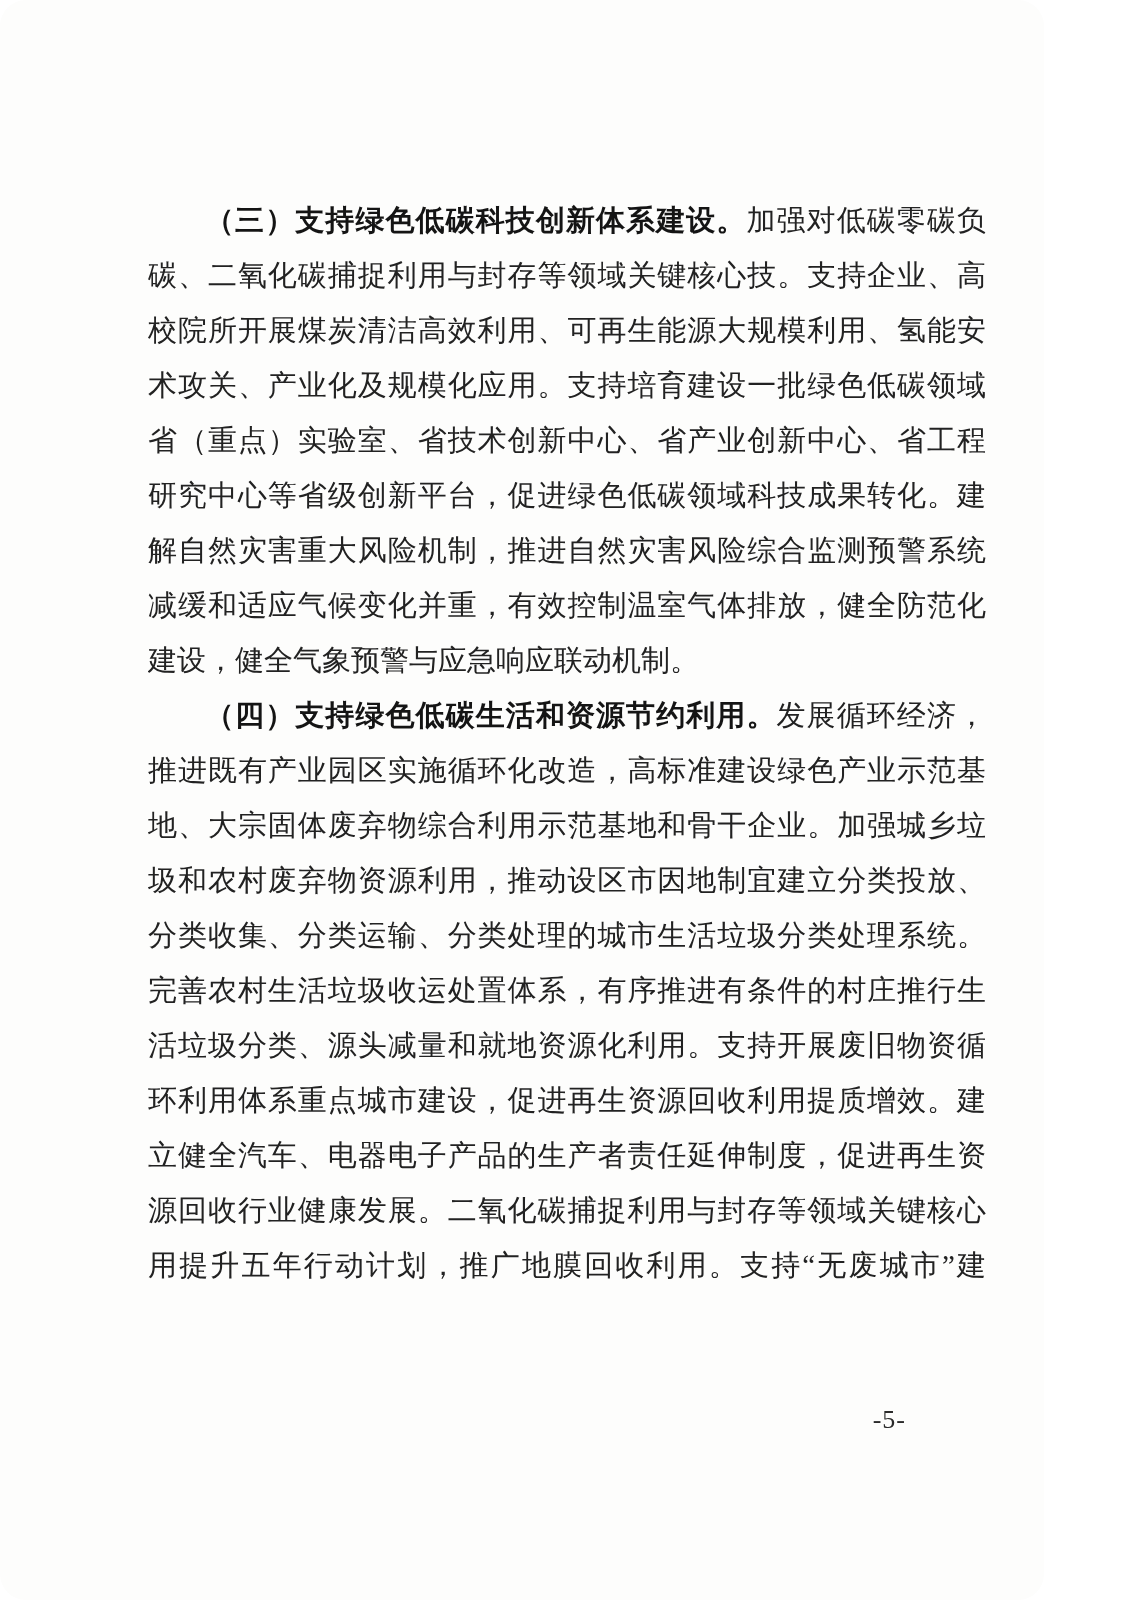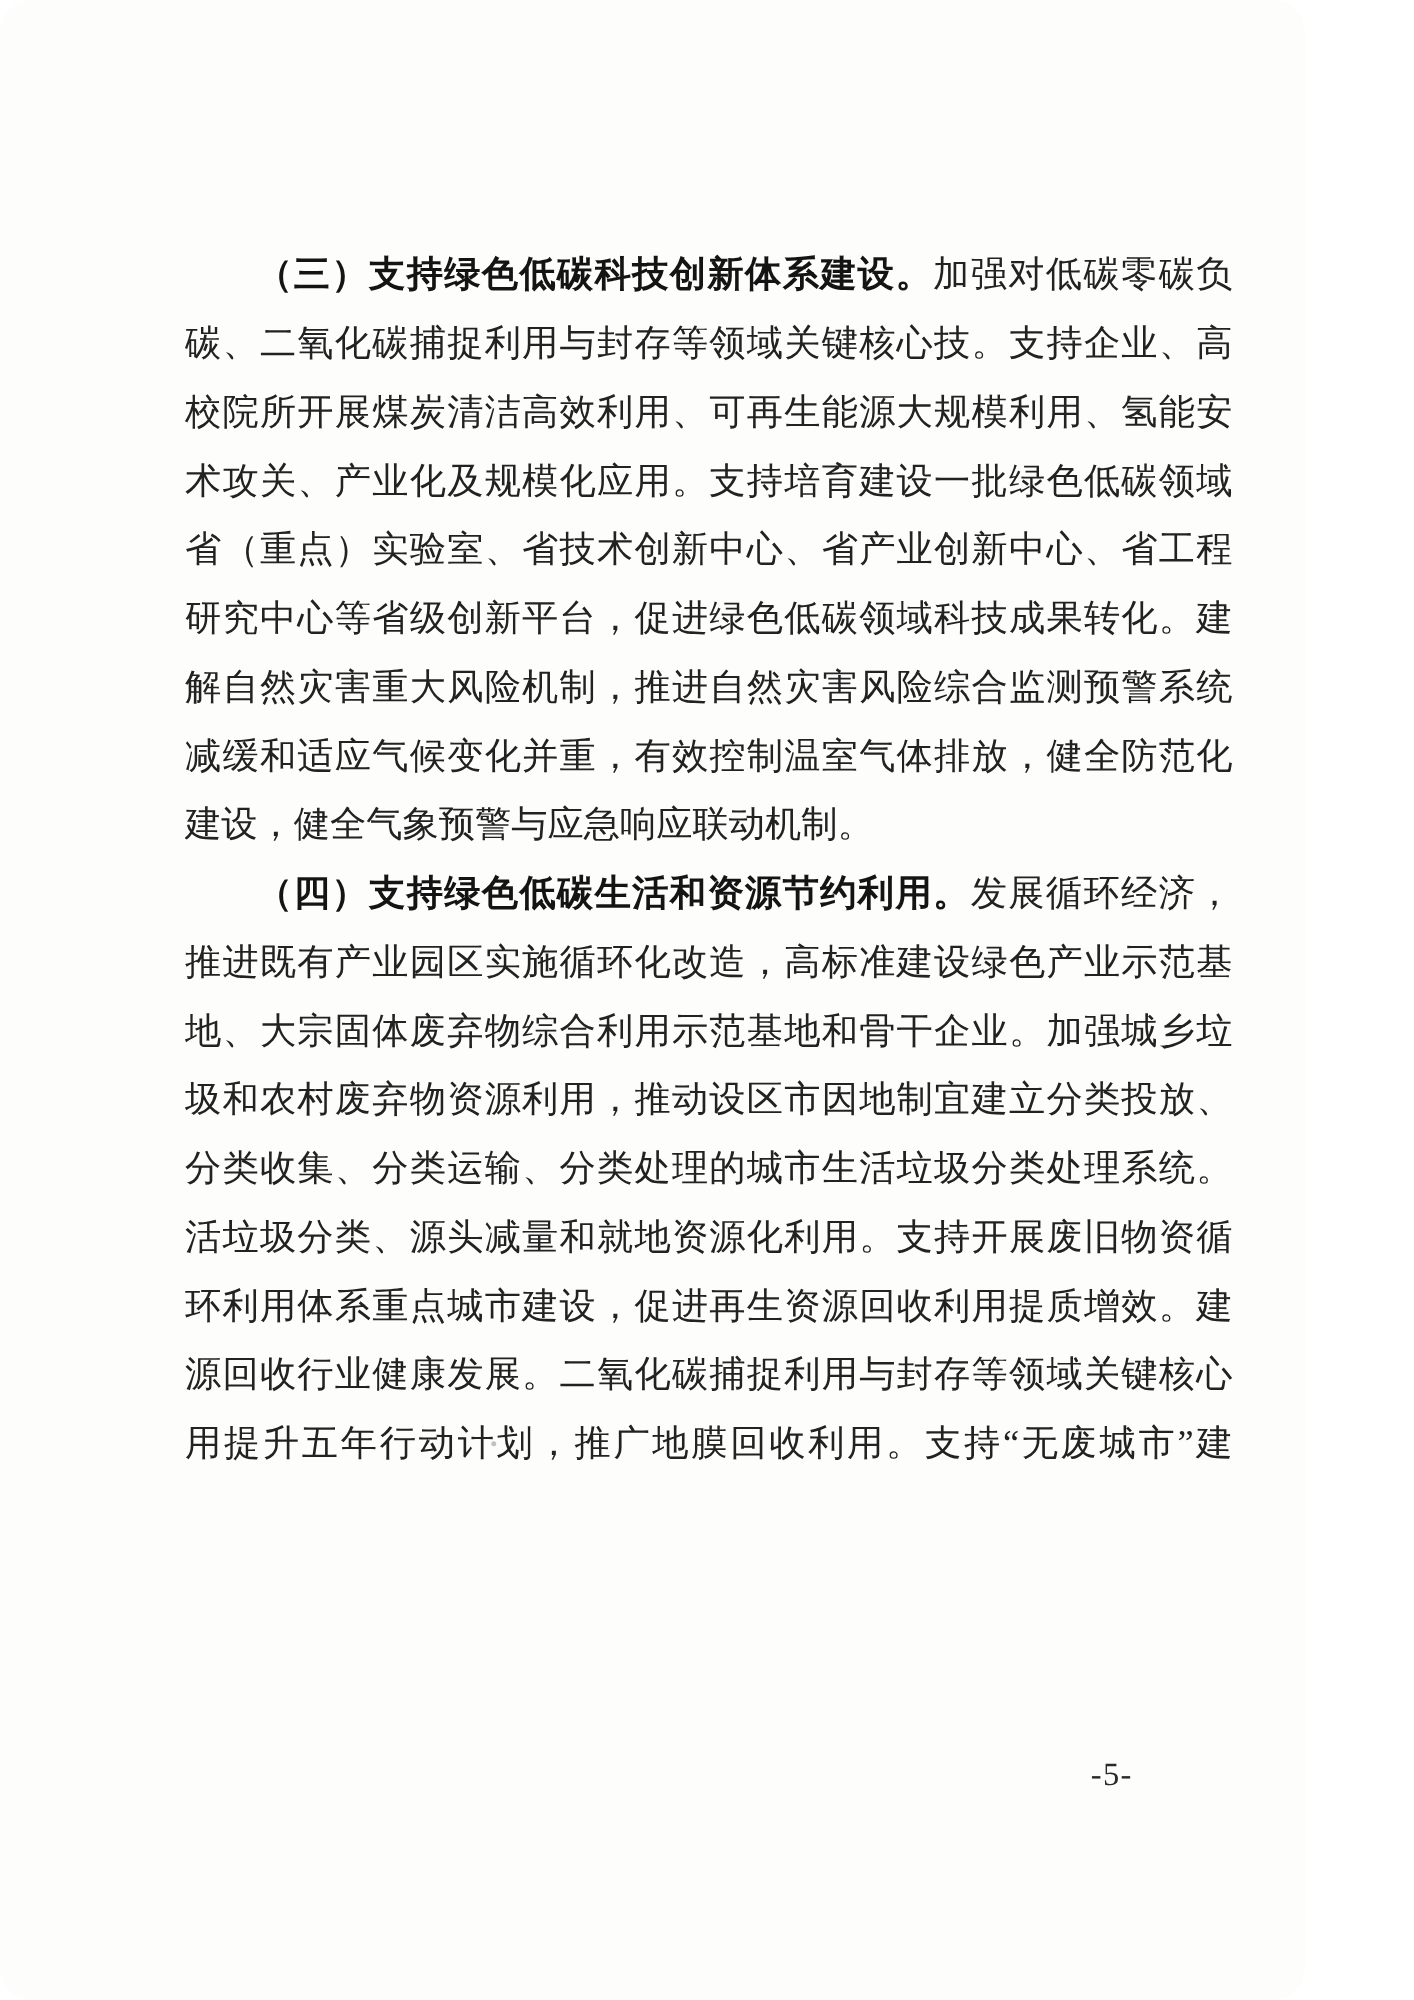--- a/index.html
+++ b/index.html
@@ -81,22 +81,24 @@
     <div class="line">研究中心等省级创新平台，促进绿色低碳领域科技成果转化。建</div>
     <div class="line">解自然灾害重大风险机制，推进自然灾害风险综合监测预警系统</div>
     <div class="line">减缓和适应气候变化并重，有效控制温室气体排放，健全防范化</div>
     <div class="line para-end">建设，健全气象预警与应急响应联动机制。</div>
 
     <div class="line indent"><span class="heading-bold">（四）支持绿色低碳生活和资源节约利用。</span><span>发展循环经济，</span></div>
     <div class="line">推进既有产业园区实施循环化改造，高标准建设绿色产业示范基</div>
     <div class="line">地、大宗固体废弃物综合利用示范基地和骨干企业。加强城乡垃</div>
     <div class="line">圾和农村废弃物资源利用，推动设区市因地制宜建立分类投放、</div>
     <div class="line">分类收集、分类运输、分类处理的城市生活垃圾分类处理系统。</div>
+    <div class="line">完善农村生活垃圾收运处置体系，有序推进有条件的村庄推行生</div>
     <div class="line">活垃圾分类、源头减量和就地资源化利用。支持开展废旧物资循</div>
     <div class="line">环利用体系重点城市建设，促进再生资源回收利用提质增效。建</div>
+    <div class="line">立健全汽车、电器电子产品的生产者责任延伸制度，促进再生资</div>
     <div class="line">源回收行业健康发展。二氧化碳捕捉利用与封存等领域关键核心技</div>
     <div class="line">用提升五年行动计划，推广地膜回收利用。支持“无废城市”建</div>
 
   </div>
 
   <div class="scan-speck"></div>
 
   <div class="page-number">-5-</div>
 </div>
 

